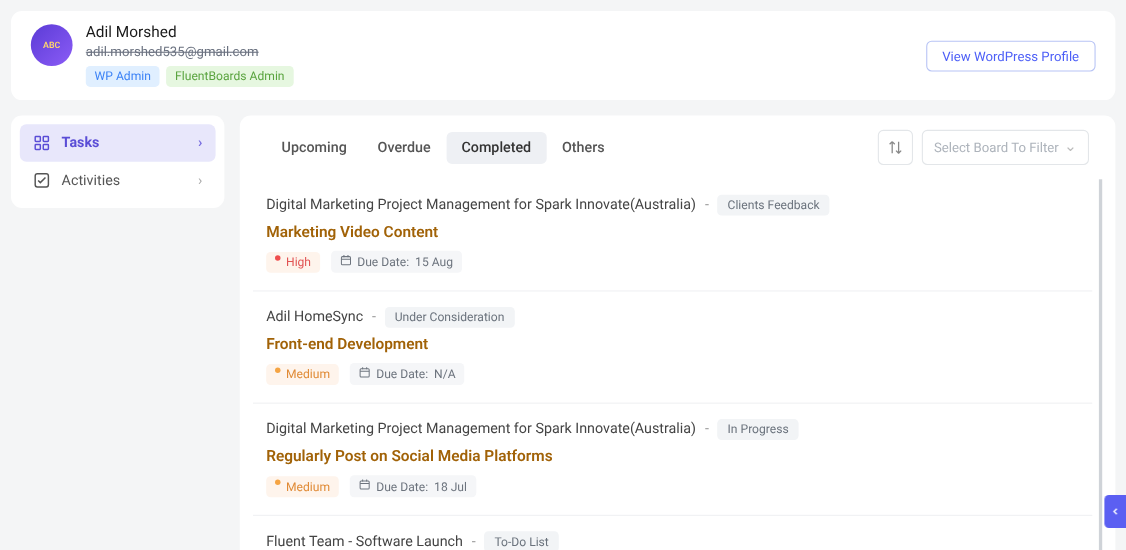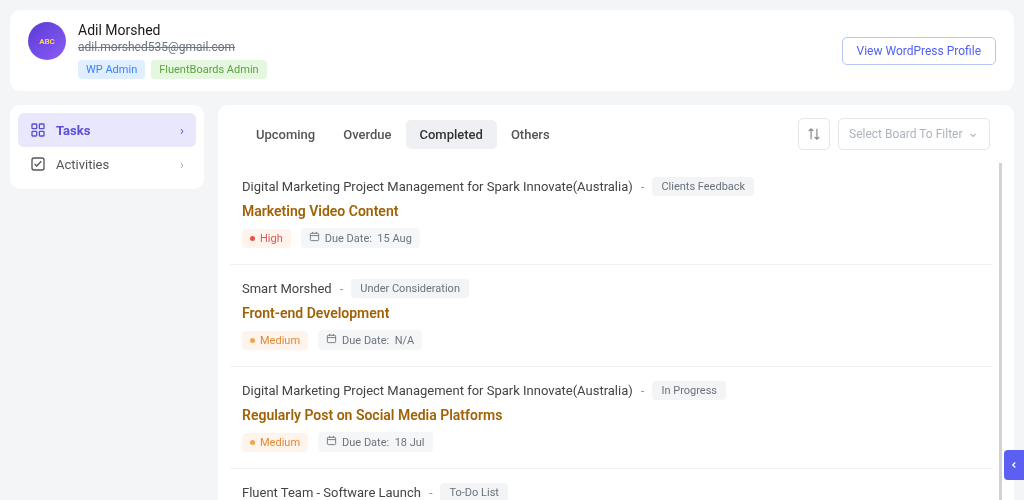--- a/index.html
+++ b/index.html
@@ -33,21 +33,21 @@
 .board-select::after { content:'⌄'; position:absolute; right:10px; color:#bbb; font-size:14px; top:5px; }
 .task-list { padding: 0 12px 12px 12px; position: relative; }
 .task-scroll { border-right: 3px solid #cfd3d8; padding-right: 6px; }
 .task-row { padding: 14px 12px 16px 12px; border-bottom: 1px solid #f0f1f3; }
 .task-row:last-child { border-bottom: none; }
 .task-breadcrumb { font-size: 13px; color: #444; margin-bottom: 7px; display: flex; align-items: center; gap: 8px; flex-wrap: wrap; }
 .task-breadcrumb .sep { color: #999; }
 .task-badge { background: #f2f4f6; color: #6a727c; font-size: 11px; padding: 3px 9px; border-radius: 4px; }
 .task-title { font-weight: 600; font-size: 14px; color: #a16207; margin-bottom: 9px; }
 .task-meta { display: flex; gap: 10px; align-items: center; }
-.priority { display: inline-flex; align-items: center; gap: 5px; background: #fef4ec; padding: 3px 8px; border-radius: 4px; font-size: 11px; }
+.priority { display: inline-flex; align-items: flex-start; gap: 5px; background: #fef4ec; padding: 3px 8px; border-radius: 4px; font-size: 11px; }
 .priority.high .dot { background: #ef4e4e; }
 .priority.high { color: #e15353; }
 .priority.medium .dot { background: #f5a443; }
 .priority.medium { color: #e08a35; }
 .dot { width: 5px; height: 5px; border-radius: 50%; }
 .due { display: inline-flex; align-items: center; gap: 5px; background: #f5f6f8; padding: 3px 8px; border-radius: 4px; font-size: 11px; color: #6d747e; }
 .cal-icon { width: 11px; height: 11px; }
 .fab { position: fixed; right: 0; bottom: 20px; width: 20px; height: 30px; background: #5b5ff2; border-radius: 4px 0 0 4px; display: flex; align-items: center; justify-content: center; color: #fff; cursor: pointer; font-size: 12px; }
 </style>
 </head>
@@ -127,21 +127,21 @@
       <span class="due"><span><svg class="cal-icon" viewBox="0 0 24 24" fill="none" stroke="currentColor" stroke-width="2">
                     <rect x="3" y="5" width="18" height="16" rx="2"></rect>
                     <line x1="3" y1="10" x2="21" y2="10"></line>
                     <line x1="8" y1="2" x2="8" y2="6"></line>
                     <line x1="16" y1="2" x2="16" y2="6"></line>
                   </svg></span>Due Date: &nbsp;15 Aug</span>
     </div>
           </div>
           <div class="task-row">
     <div class="task-breadcrumb">
-      <span>Smart Morshed</span>
+      <span>Adil HomeSync</span>
       <span class="sep">-</span>
       <span class="task-badge">Under Consideration</span>
     </div>
     <div class="task-title">Front-end Development</div>
     <div class="task-meta">
       <span class="priority medium"><span class="dot"></span>Medium</span>
       <span class="due"><span><svg class="cal-icon" viewBox="0 0 24 24" fill="none" stroke="currentColor" stroke-width="2">
                     <rect x="3" y="5" width="18" height="16" rx="2"></rect>
                     <line x1="3" y1="10" x2="21" y2="10"></line>
                     <line x1="8" y1="2" x2="8" y2="6"></line>

